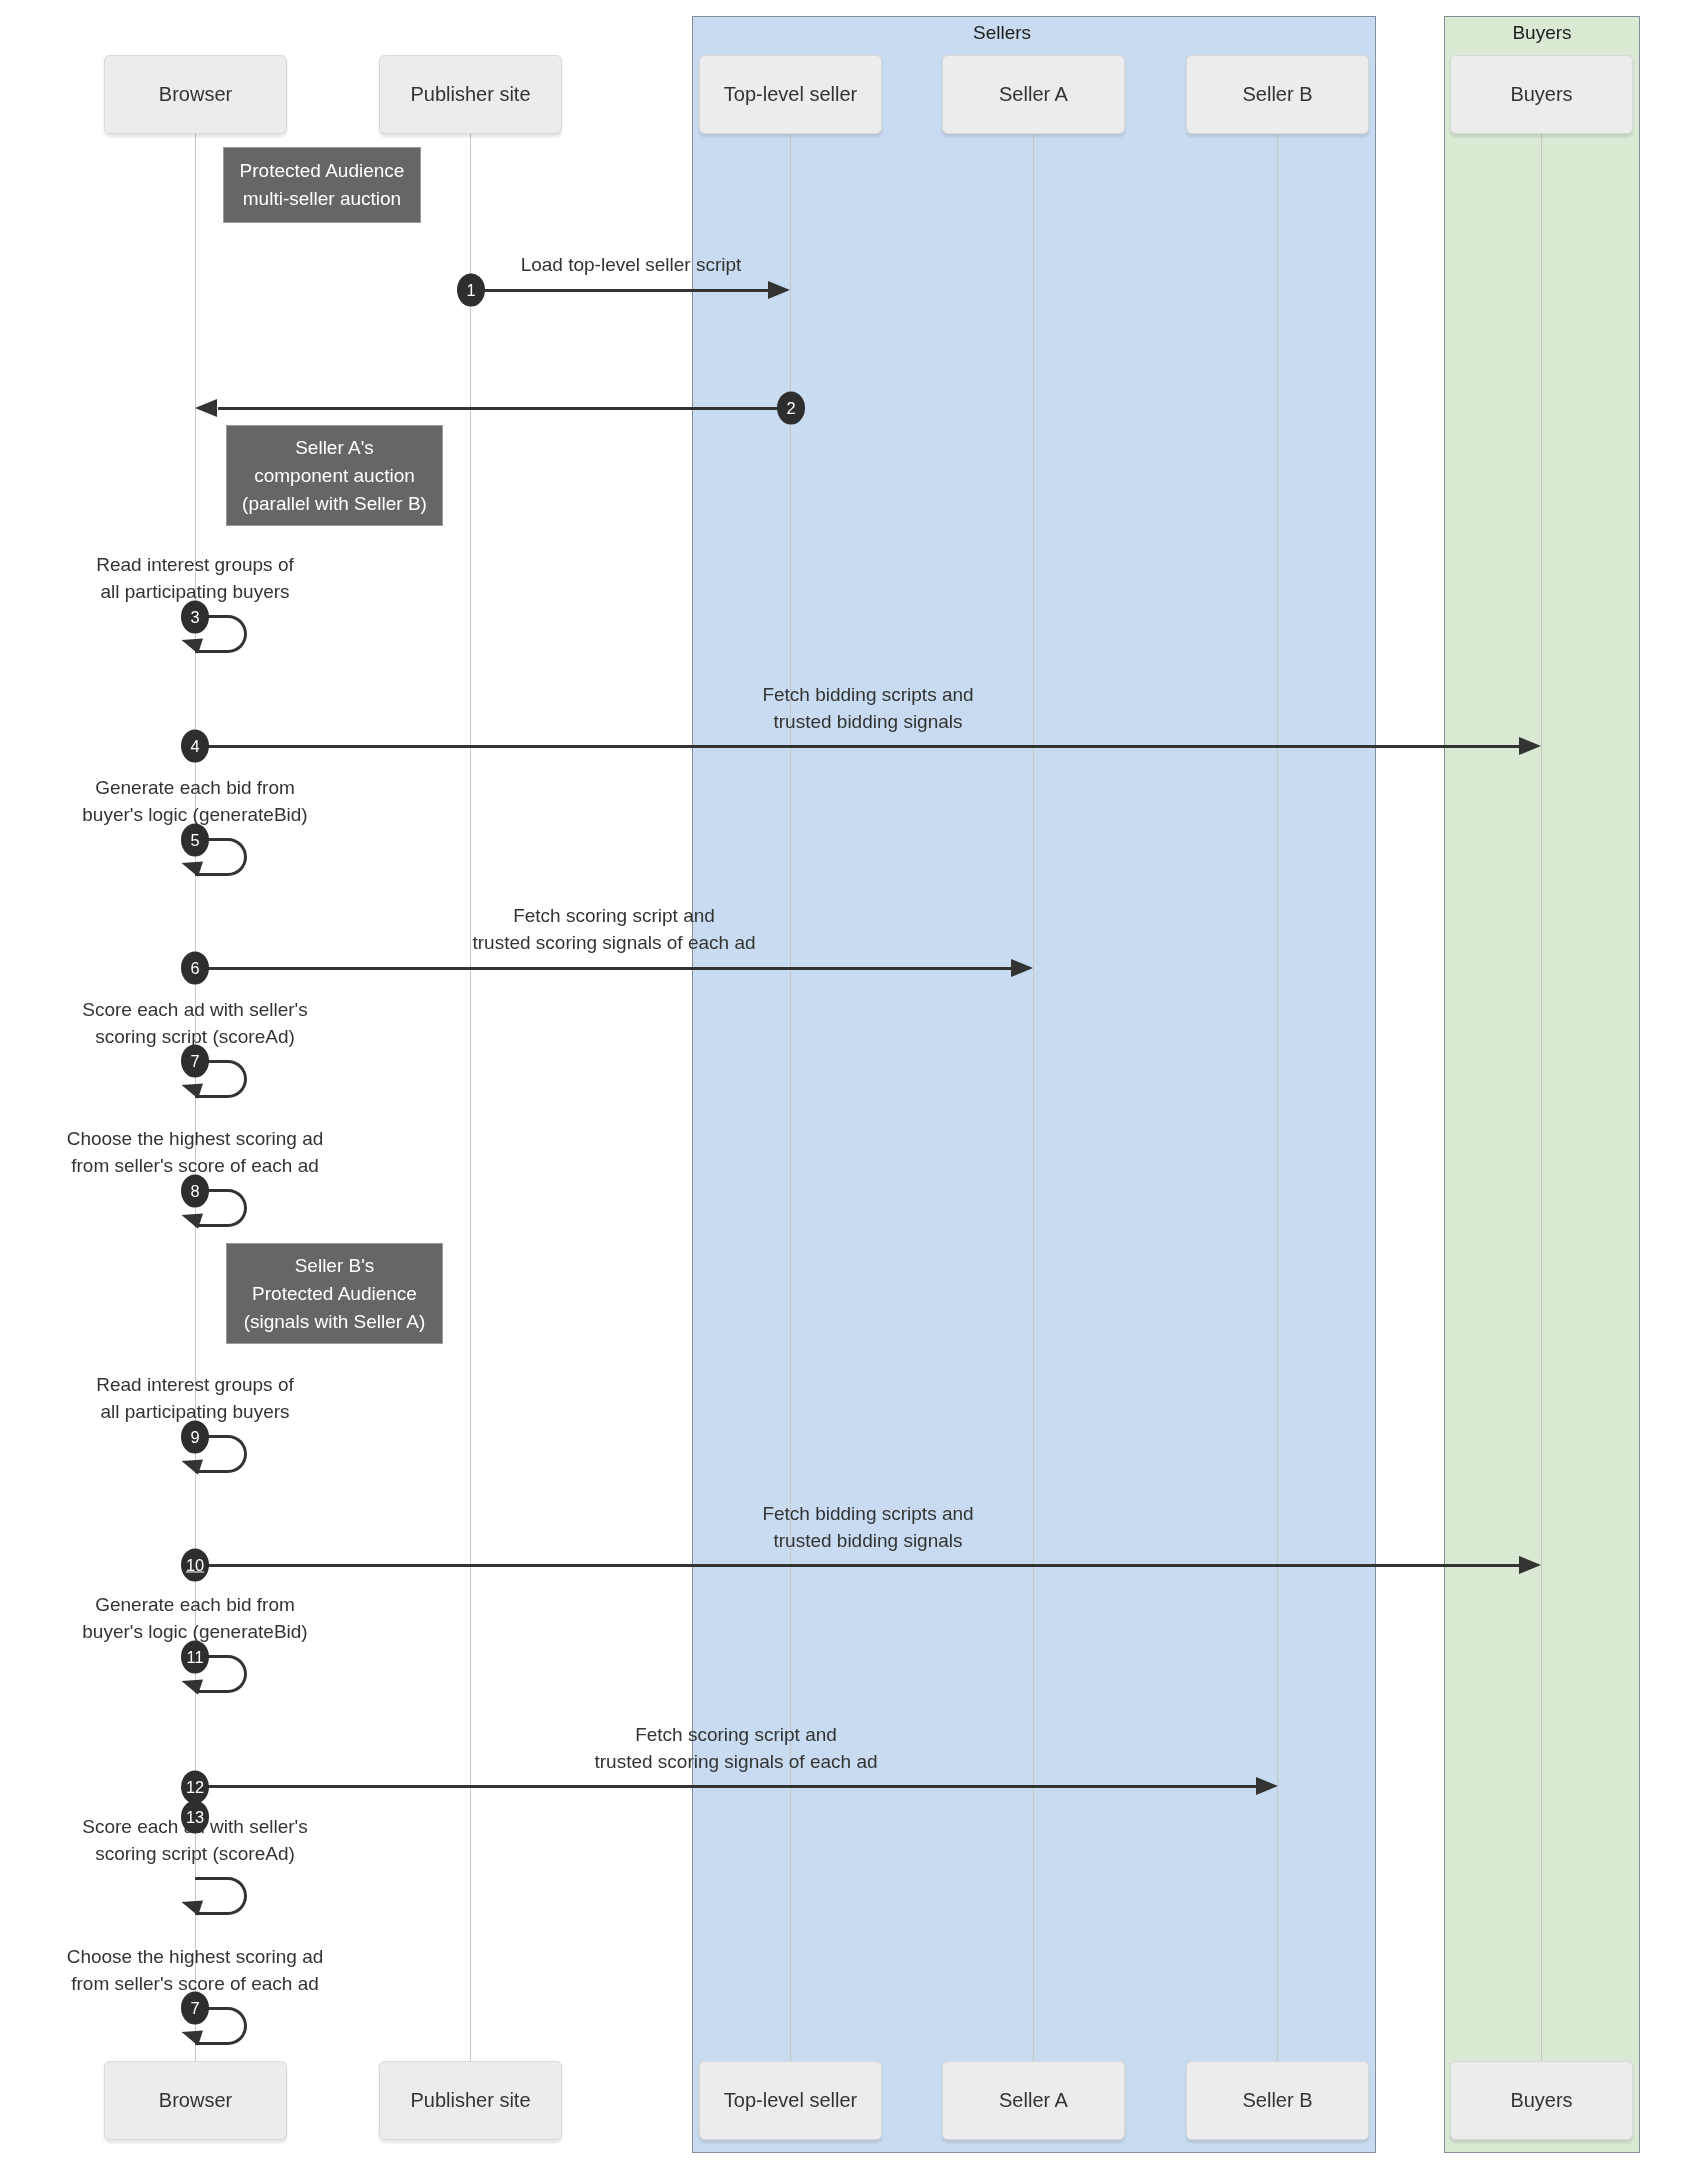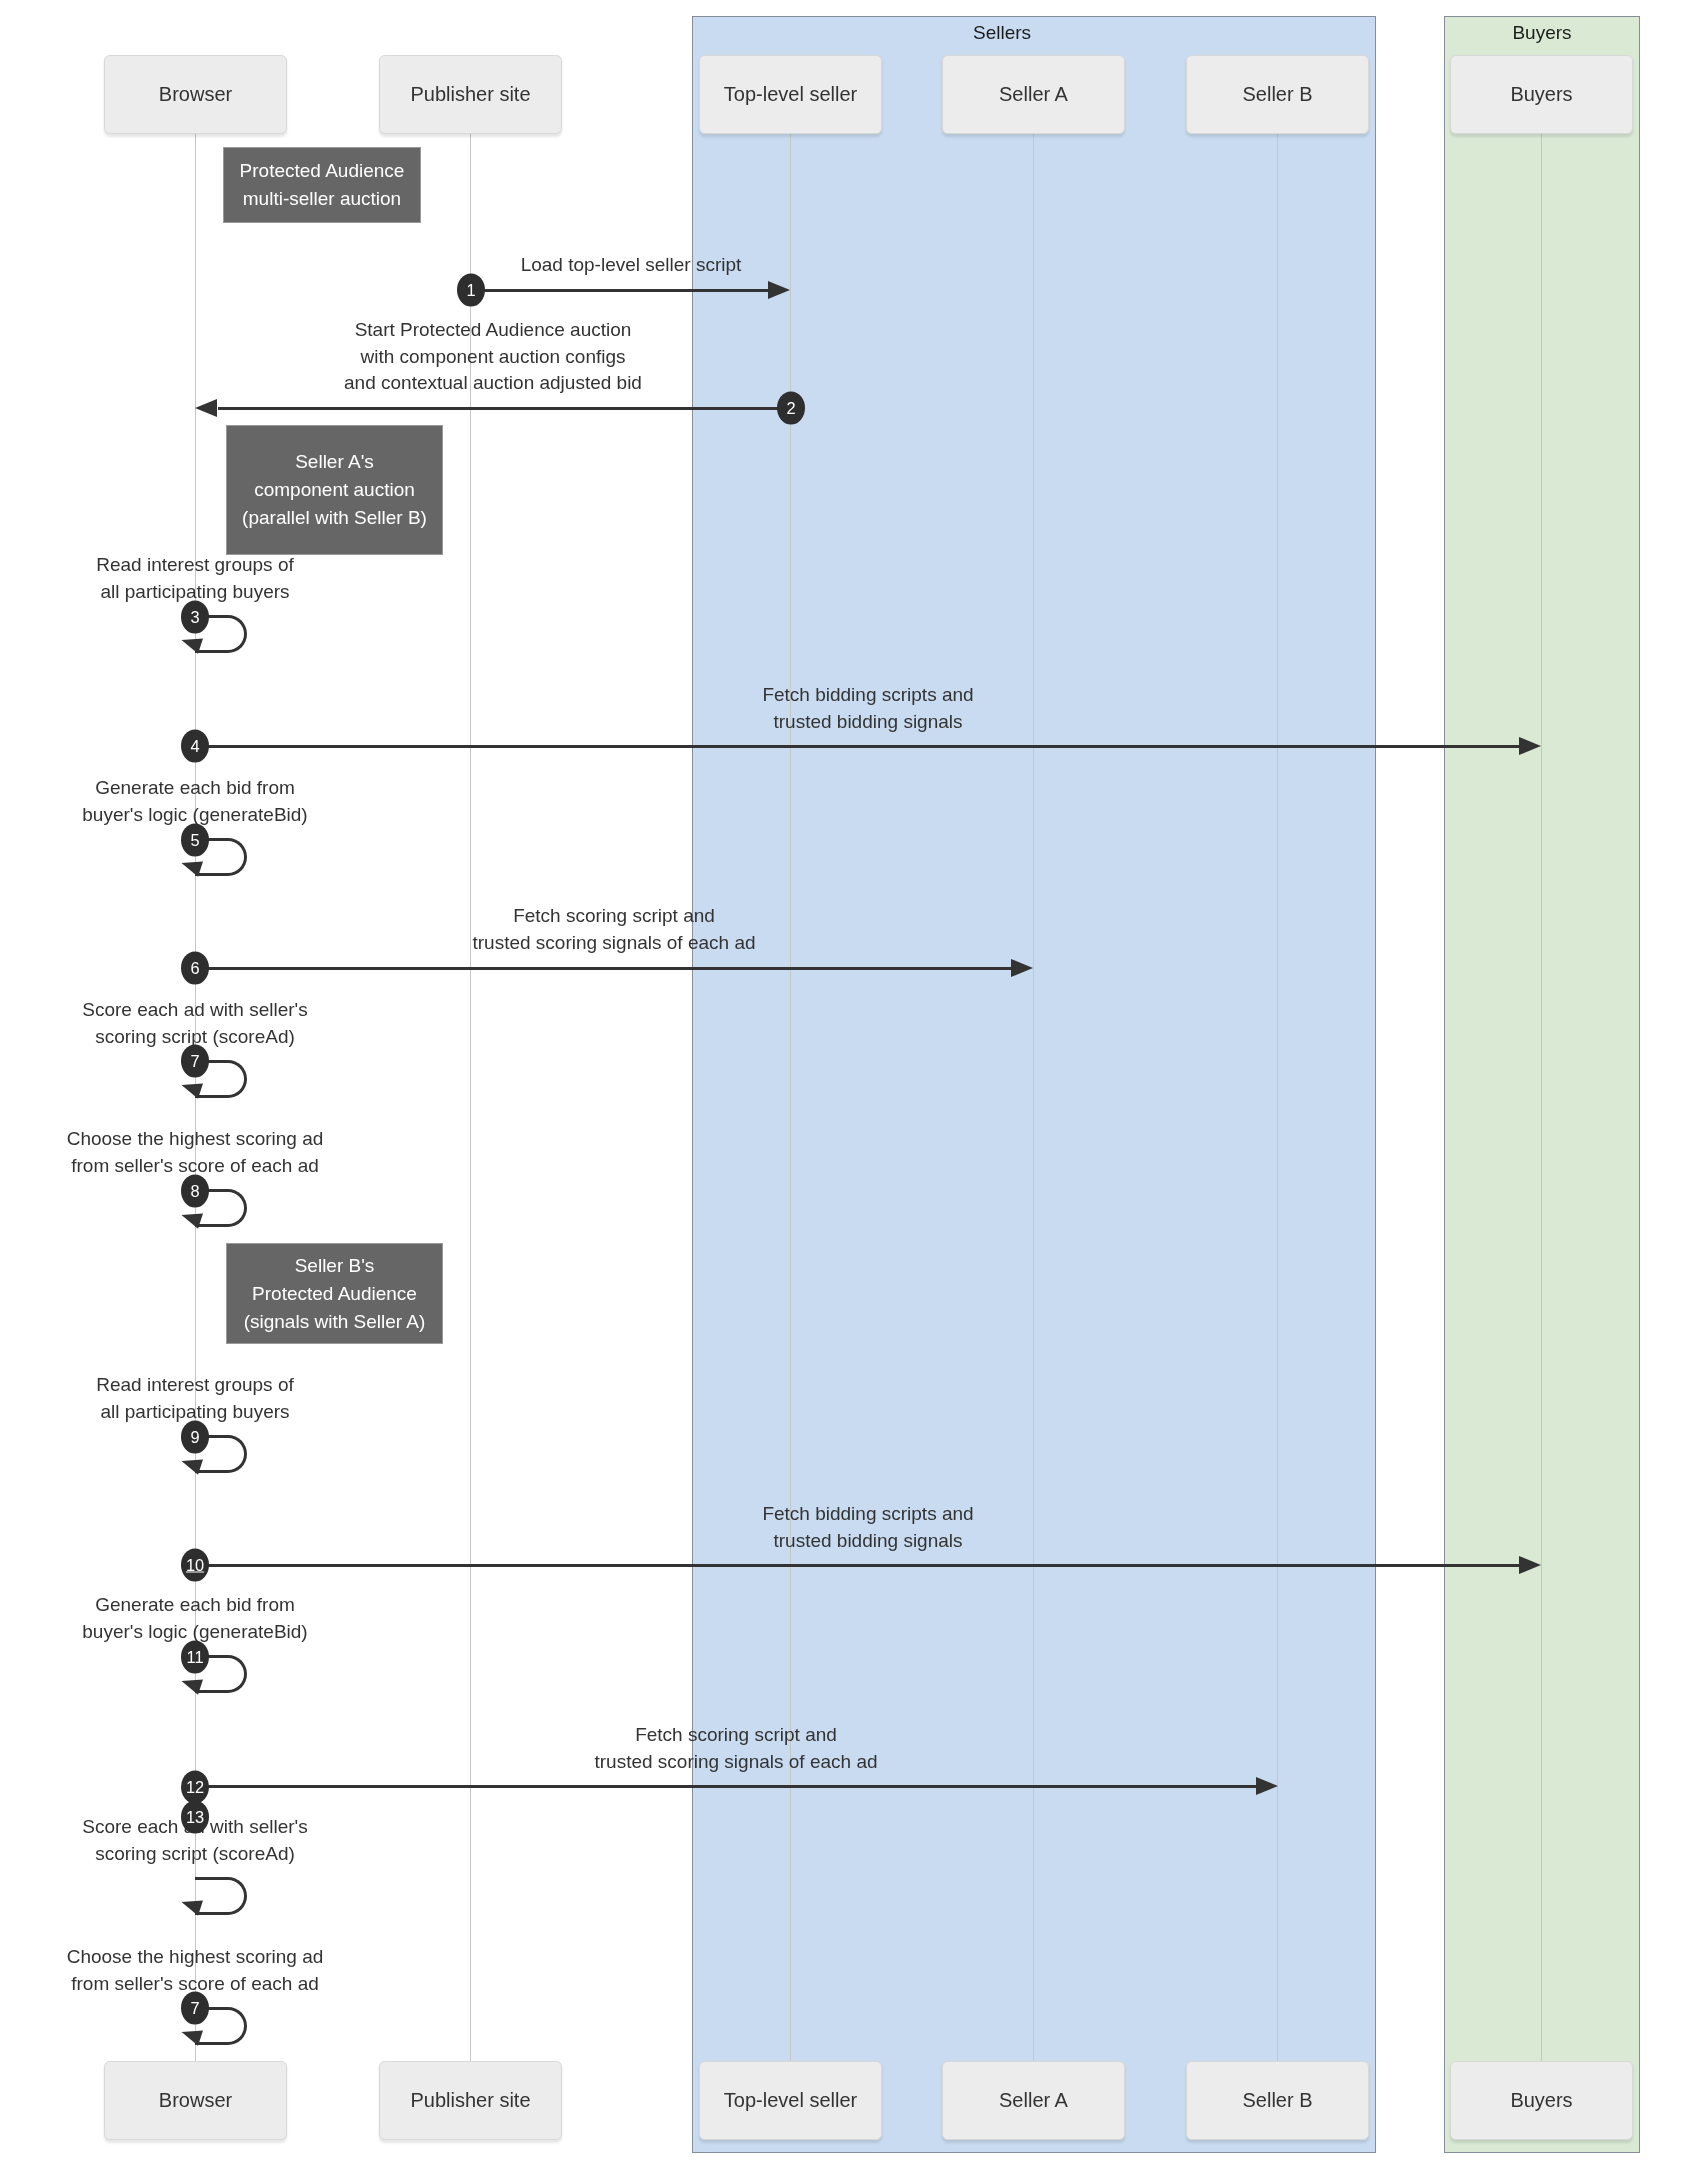--- a/index.html
+++ b/index.html
@@ -70,30 +70,25 @@
     <div>multi-seller auction</div>
   </div>
 
   <div class="msg-text" style="left:631px;top:252px;text-align:center;">
     <div>Load top-level seller script</div>
   </div>
   <div class="arrow-line" style="left:471px;top:289px;width:298px;"></div>
   <div class="head-right" style="left:768px;top:281px;"></div>
   <div class="num" style="left:471px;top:290px;">1</div>
 
-  <div class="msg-text" style="left:493px;top:317px;">
-    <div>Start Protected Audience auction</div>
-    <div>with component auction configs</div>
-    <div>and contextual auction adjusted bid</div>
-  </div>
   <div class="arrow-line" style="left:218px;top:407px;width:573px;"></div>
   <div class="head-left" style="left:195px;top:399px;"></div>
   <div class="num" style="left:791px;top:408px;">2</div>
 
-  <div class="note" style="left:226px;top:425px;width:217px;height:130px;">
+  <div class="note" style="left:226px;top:425px;width:217px;height:101px;">
     <div>Seller A's</div>
     <div>component auction</div>
     <div>(parallel with Seller B)</div>
   </div>
 
   <div class="msg-text" style="left:195px;top:552px;">
     <div>Read interest groups of</div>
     <div>all participating buyers</div>
   </div>
   <div class="loop" style="left:195px;top:615px;"></div>

